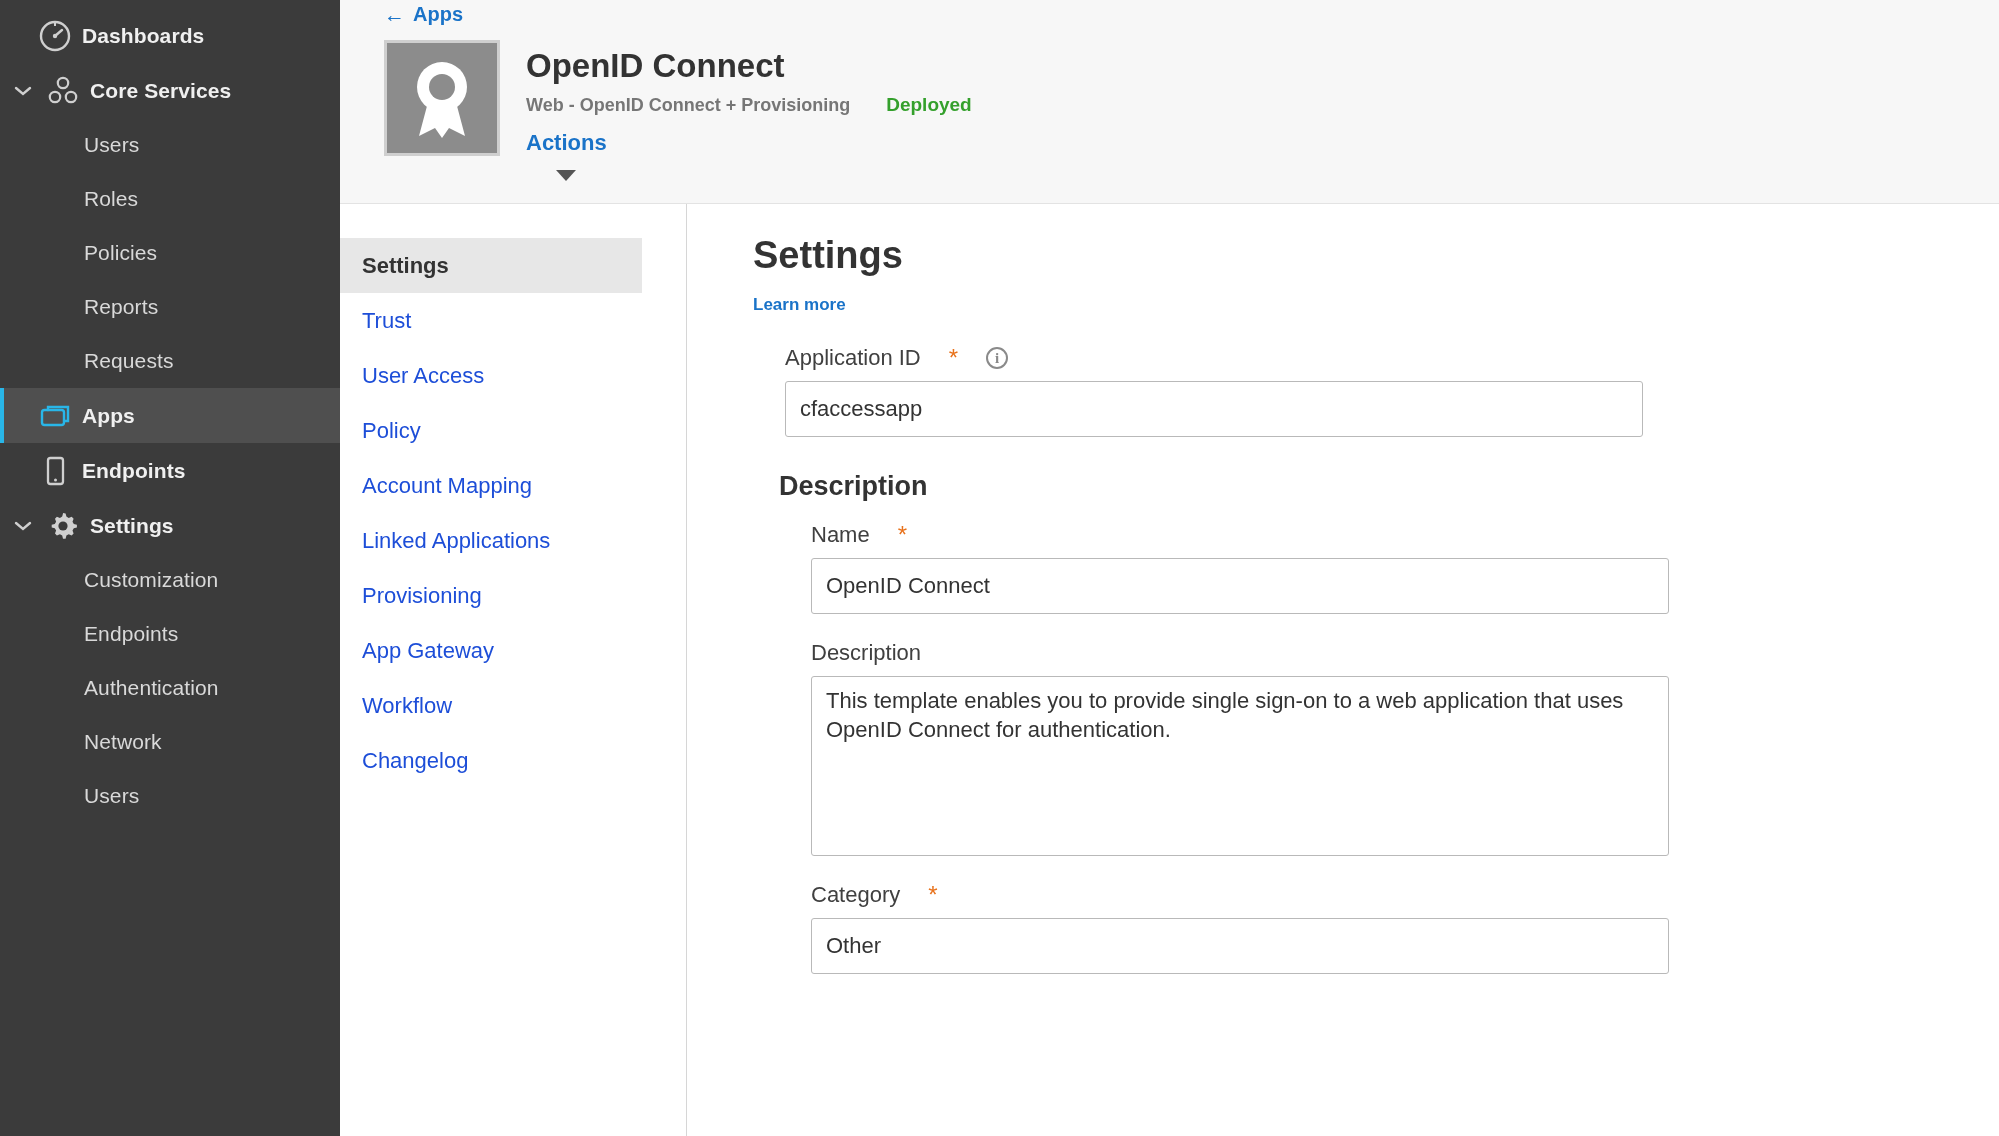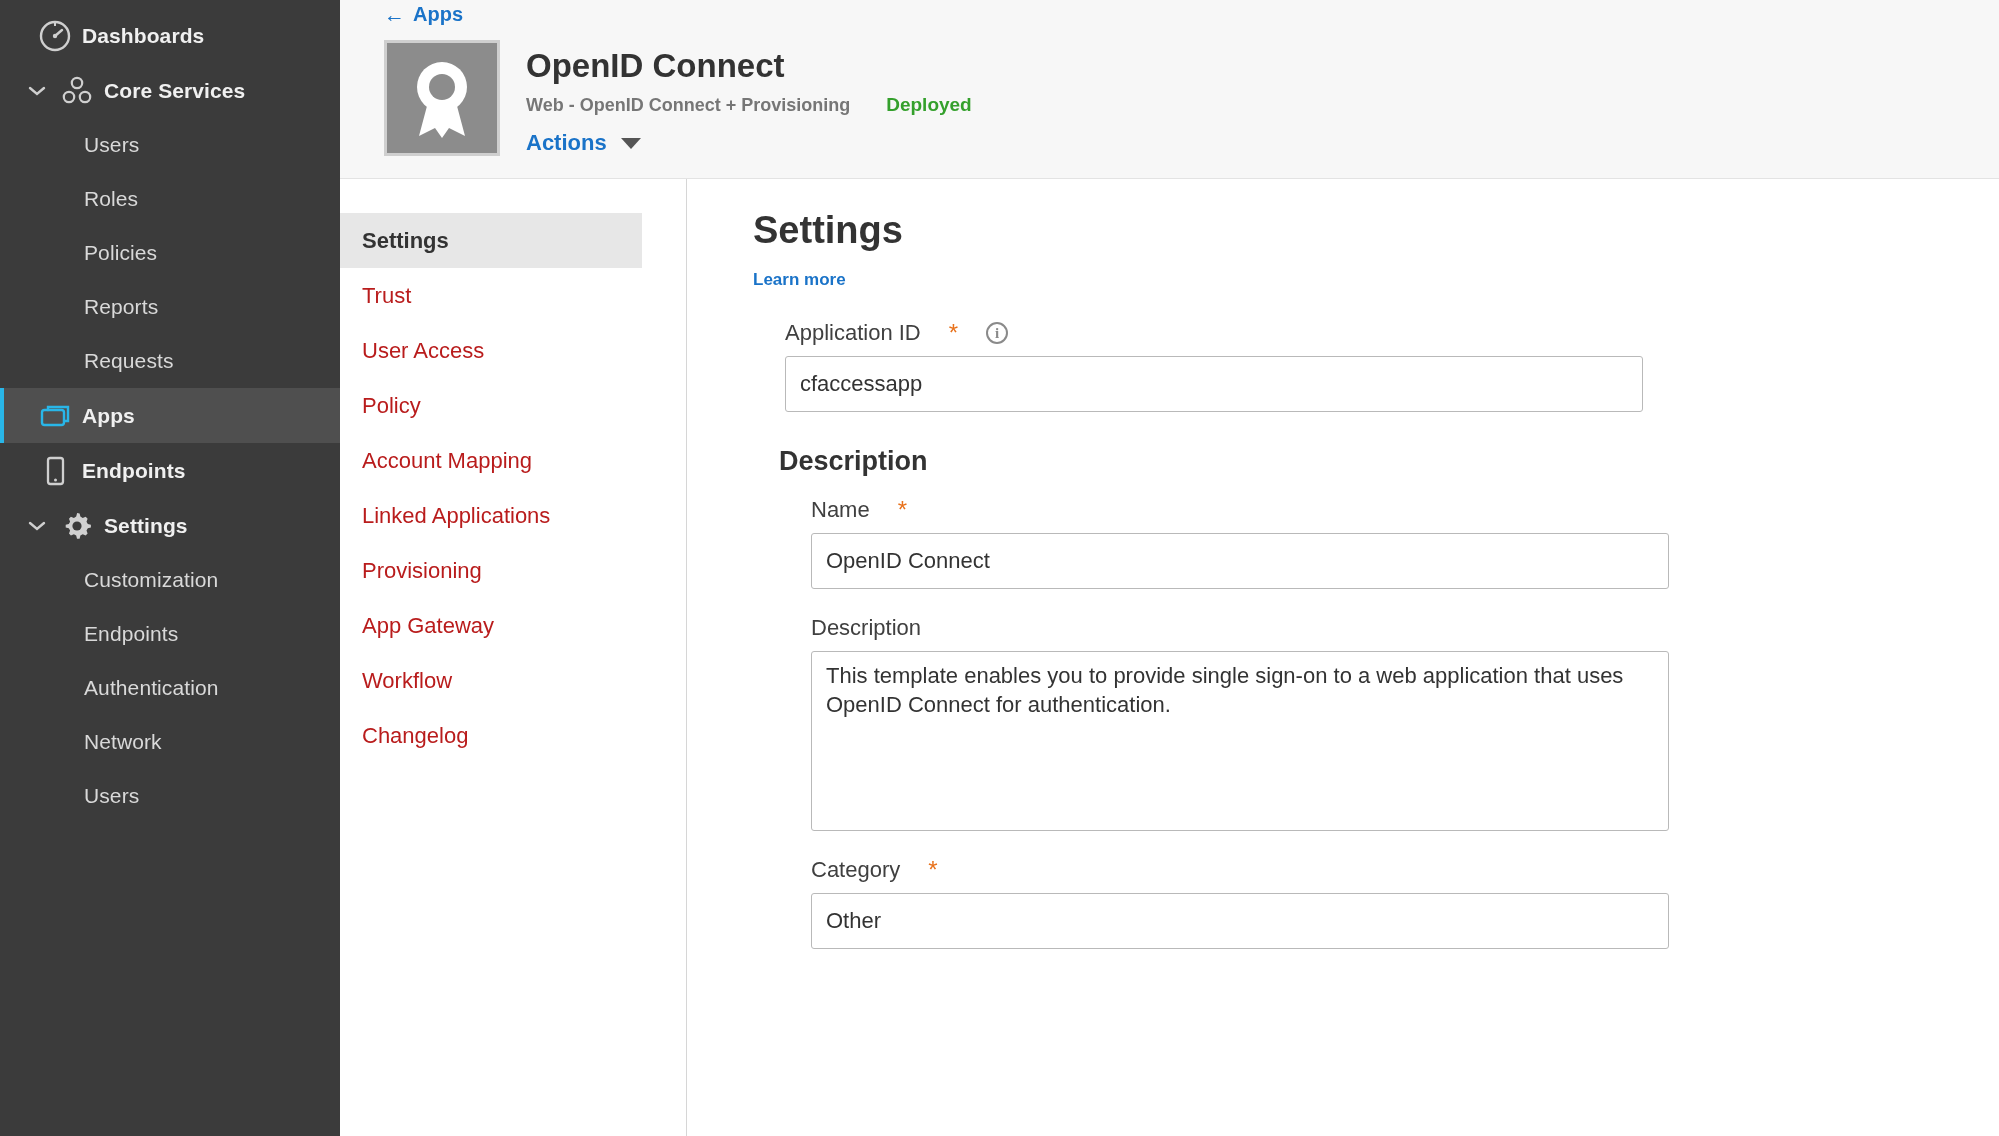--- a/index.html
+++ b/index.html
@@ -25,21 +25,21 @@
     padding-top: 8px;
     position: relative;
   }
   .nav-group-header, .nav-item, .nav-subitem {
     display: flex;
     align-items: center;
     height: 55px;
     cursor: pointer;
     position: relative;
   }
-  .nav-group-header { padding-left: 24px; }
+  .nav-group-header { padding-left: 10px; }
   .chev {
     width: 26px; min-width: 26px;
     display: flex; align-items: center; justify-content: center;
     color: #cfcfcf;
     font-size: 13px;
   }
   .nav-icon {
     width: 54px; min-width: 54px;
     display: flex; align-items: center; justify-content: center;
   }
@@ -129,20 +129,21 @@
     font-weight: bold;
     color: #34a02c;
   }
   .actions-row {
     display: flex;
     align-items: center;
     gap: 14px;
     margin-top: 14px;
     cursor: pointer;
     width: fit-content;
+    flex-direction: column;
   }
   .actions-label {
     color: #1a73c8;
     font-size: 22px;
     font-weight: bold;
   }
   .caret-down {
     width: 0; height: 0;
     border-left: 10px solid transparent;
     border-right: 10px solid transparent;
@@ -162,21 +163,21 @@
     border-right: 1px solid #d6d6d6;
     padding-top: 34px;
     background: #ffffff;
   }
   .subnav-item {
     height: 55px;
     display: flex;
     align-items: center;
     padding-left: 22px;
     font-size: 22px;
-    color: #b91c1c;
+    color: #1d4ed8;
     cursor: pointer;
     margin-right: 44px;
   }
   .subnav-item.active {
     background: #e7e7e7;
     font-weight: bold;
     color: #333333;
   }
 
   .settings-pane {

